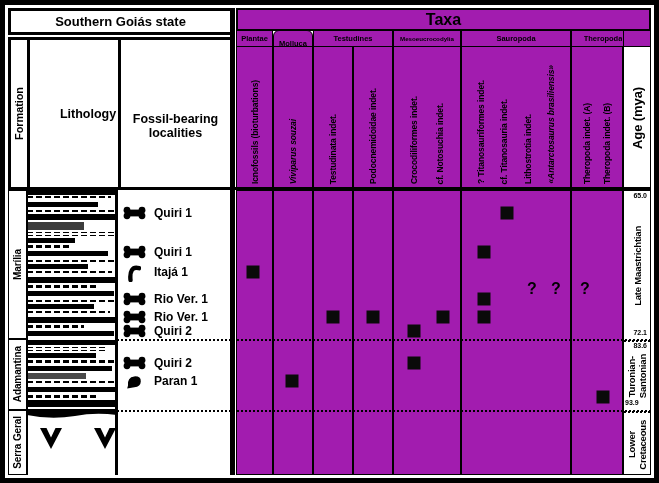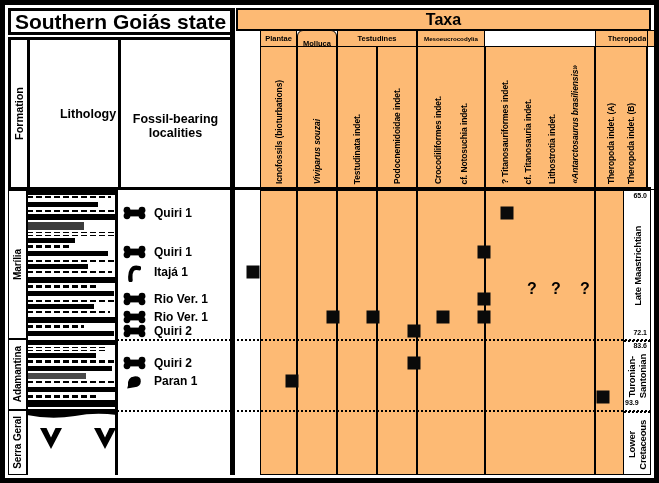--- a/index.html
+++ b/index.html
@@ -1,30 +1,30 @@
 <!DOCTYPE html>
 <html><head>
 <meta charset="utf-8">
 <style>
   html,body{margin:0;padding:0;background:#e8e8e8;}
   #fig{position:relative;width:659px;height:483px;background:#fff;overflow:hidden;
        font-family:"Liberation Sans",sans-serif;color:#000;}
   .abs{position:absolute;box-sizing:border-box;}
   .frame{left:0;top:0;width:659px;height:483px;border:5px solid #000;z-index:40;pointer-events:none;}
-  .grey{background:#fdba74;}
-  .cell{border:1.5px solid #000;margin-left:24px;}
+  .grey{background:#a21caf;}
+  .cell{border:1.5px solid #000;}
   .center{display:flex;align-items:center;justify-content:center;}
   .vwrap{display:flex;justify-content:space-evenly;align-items:flex-end;padding-bottom:5px;}
   .vtext{writing-mode:vertical-rl;transform:rotate(180deg);white-space:nowrap;
          font-weight:bold;font-size:8.5px;letter-spacing:-0.1px;}
   .it{font-style:italic;}
   .gLbl{font-weight:bold;font-size:7.5px;white-space:nowrap;overflow:hidden;}
   .gSm{font-size:6.2px;}
   .titlebox{left:8px;top:8px;width:225px;height:27px;border:3px solid #000;
-            font-weight:bold;font-size:21px;background:#fff;z-index:5;}
+            font-weight:bold;font-size:13px;background:#fff;z-index:5;}
   .taxabar{left:236px;top:8px;width:415px;height:23px;border:2px solid #000;
            font-weight:bold;font-size:16px;}
   .hdrband{left:8px;top:37px;width:225px;height:153px;border:3px solid #000;background:#fff;}
   .vline{background:#000;z-index:6;}
   .hline{background:#000;z-index:7;}
   .dotline{border-top:2px dotted #000;z-index:8;height:0;}
   .mark-sq{width:13px;height:13px;background:#0a0a0a;transform:translate(-50%,-50%);z-index:20;}
   .mark-q{font-weight:bold;font-size:16px;line-height:16px;transform:translate(-50%,-50%);z-index:20;}
   .locrow{display:flex;align-items:center;gap:7px;height:16px;z-index:12;}
   .locrow .lbl{font-weight:bold;font-size:12px;white-space:nowrap;}
@@ -53,20 +53,23 @@
       <span class="gLbl">Plantae</span>
     </div>
   <div class="abs cell grey center" style="left:273px;top:30px;width:40px;height:26px;border-radius:6px;">
       <span class="gLbl">Molluca</span>
     </div>
   <div class="abs cell grey center" style="left:313px;top:30px;width:80px;height:17px;">
       <span class="gLbl">Testudines</span>
     </div>
   <div class="abs cell grey center" style="left:393px;top:30px;width:68px;height:17px;">
       <span class="gLbl gSm">Mesoeucrocodylia</span>
+    </div>
+  <div class="abs cell grey center" style="left:461px;top:30px;width:110px;height:17px;">
+      <span class="gLbl">Sauropoda</span>
     </div>
   <div class="abs cell grey center" style="left:571px;top:30px;width:64px;height:17px;">
       <span class="gLbl">Theropoda</span>
     </div>
   <div class="abs cell grey" style="left:623px;top:30px;width:28px;height:17px;"></div>
 
   <div class="abs cell grey vwrap" style="left:236px;top:46px;width:37px;height:144px;">
     <span class="vtext">Icnofossils (bioturbations)</span>
   </div>
   <div class="abs cell grey vwrap" style="left:273px;top:46px;width:40px;height:144px;">

